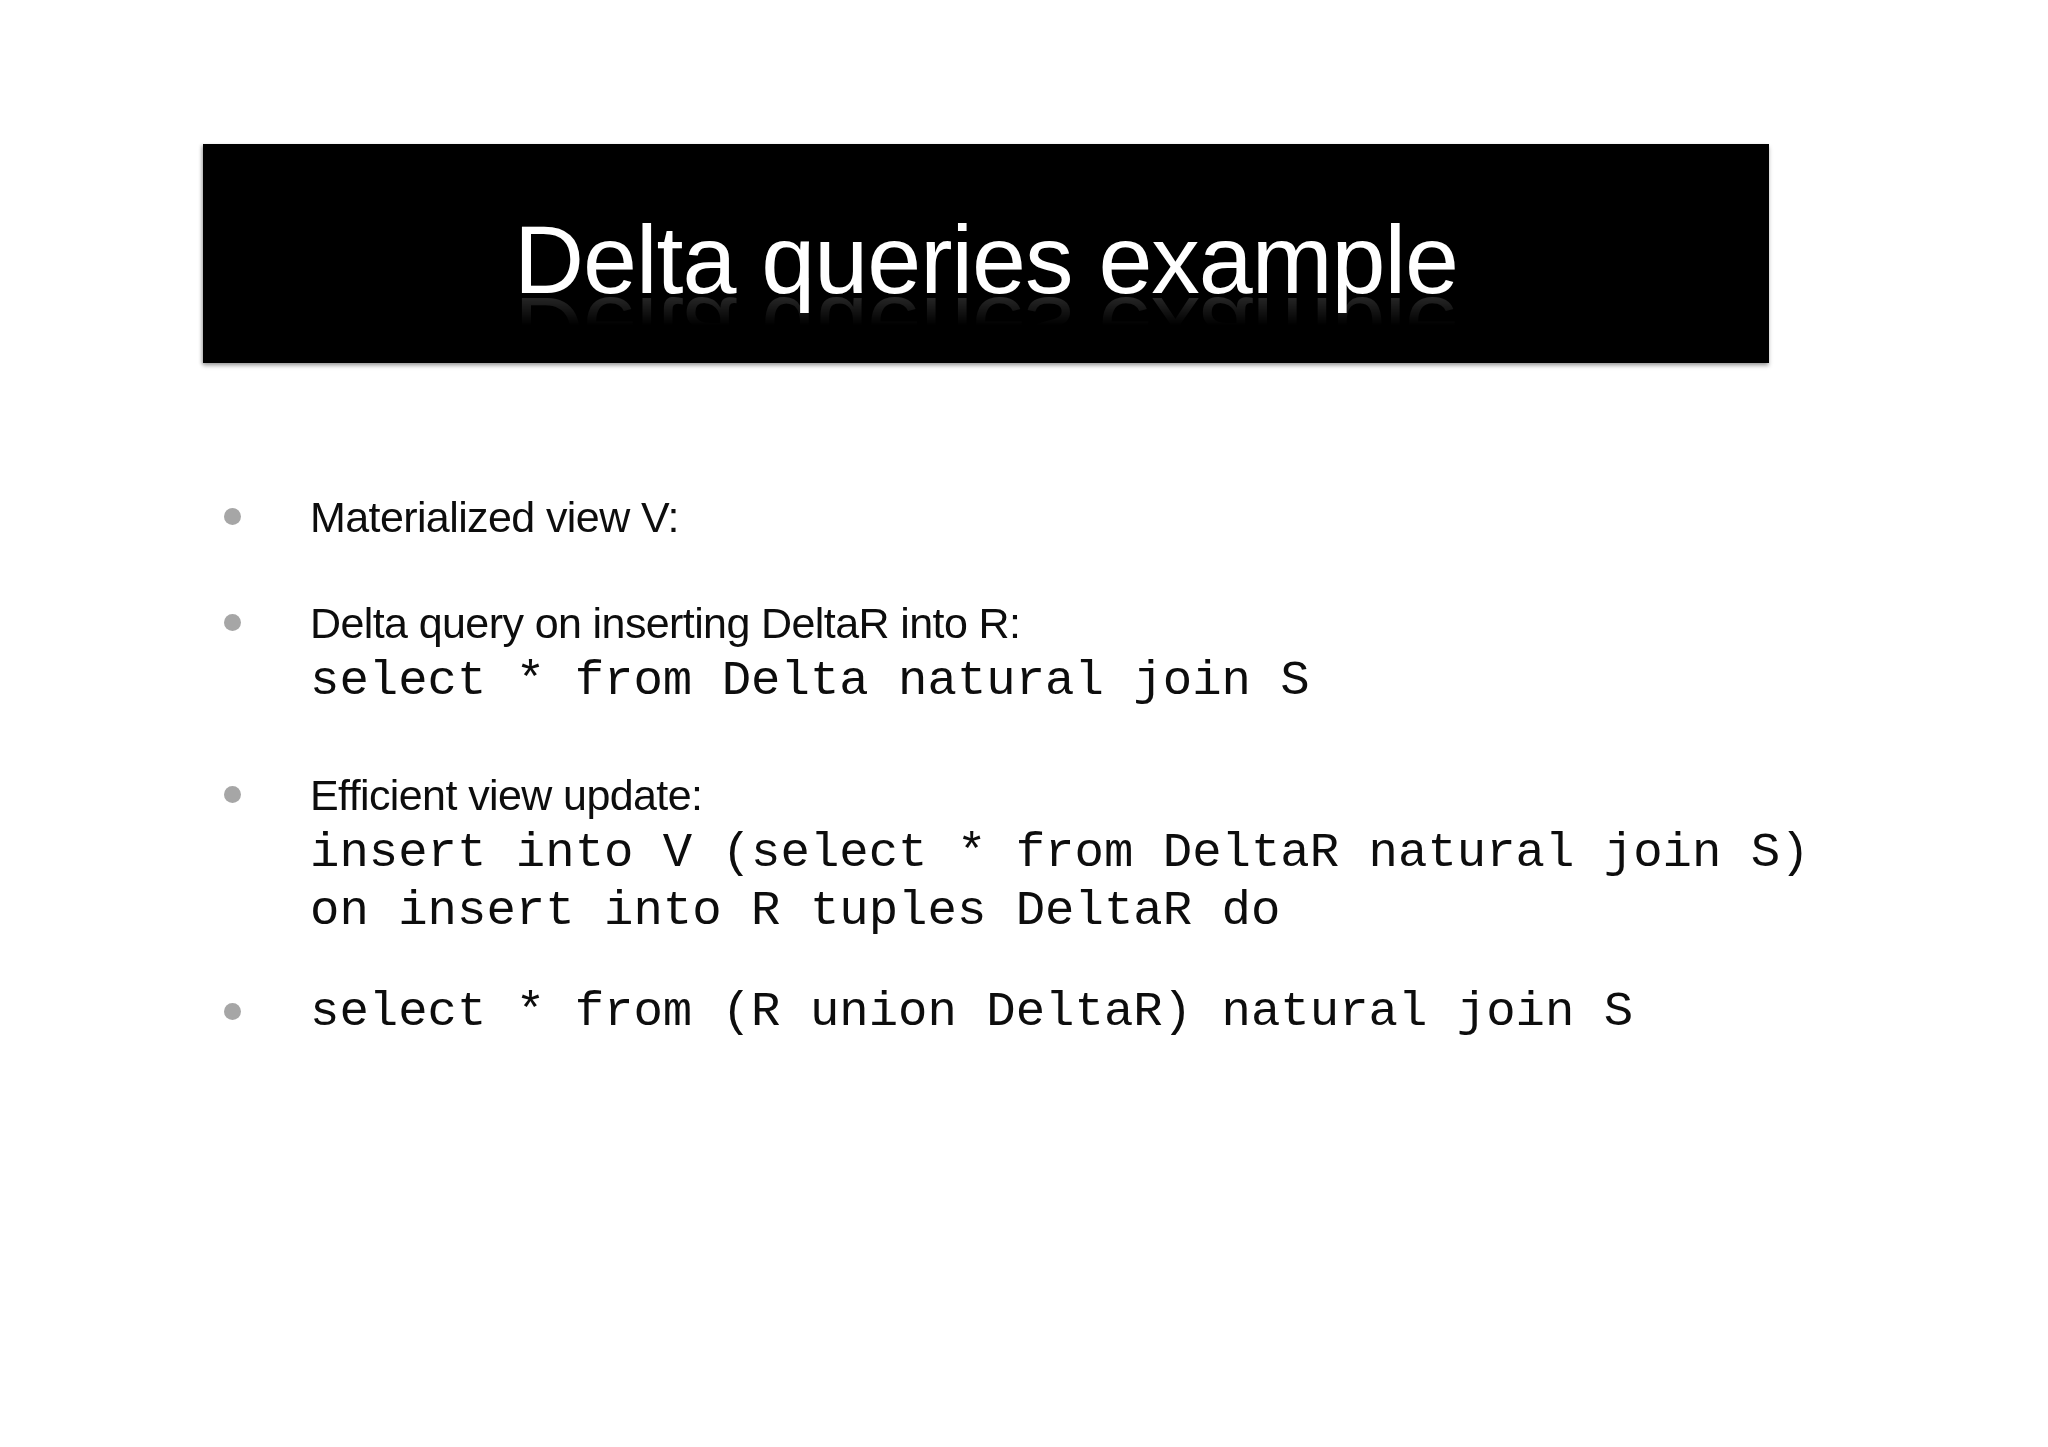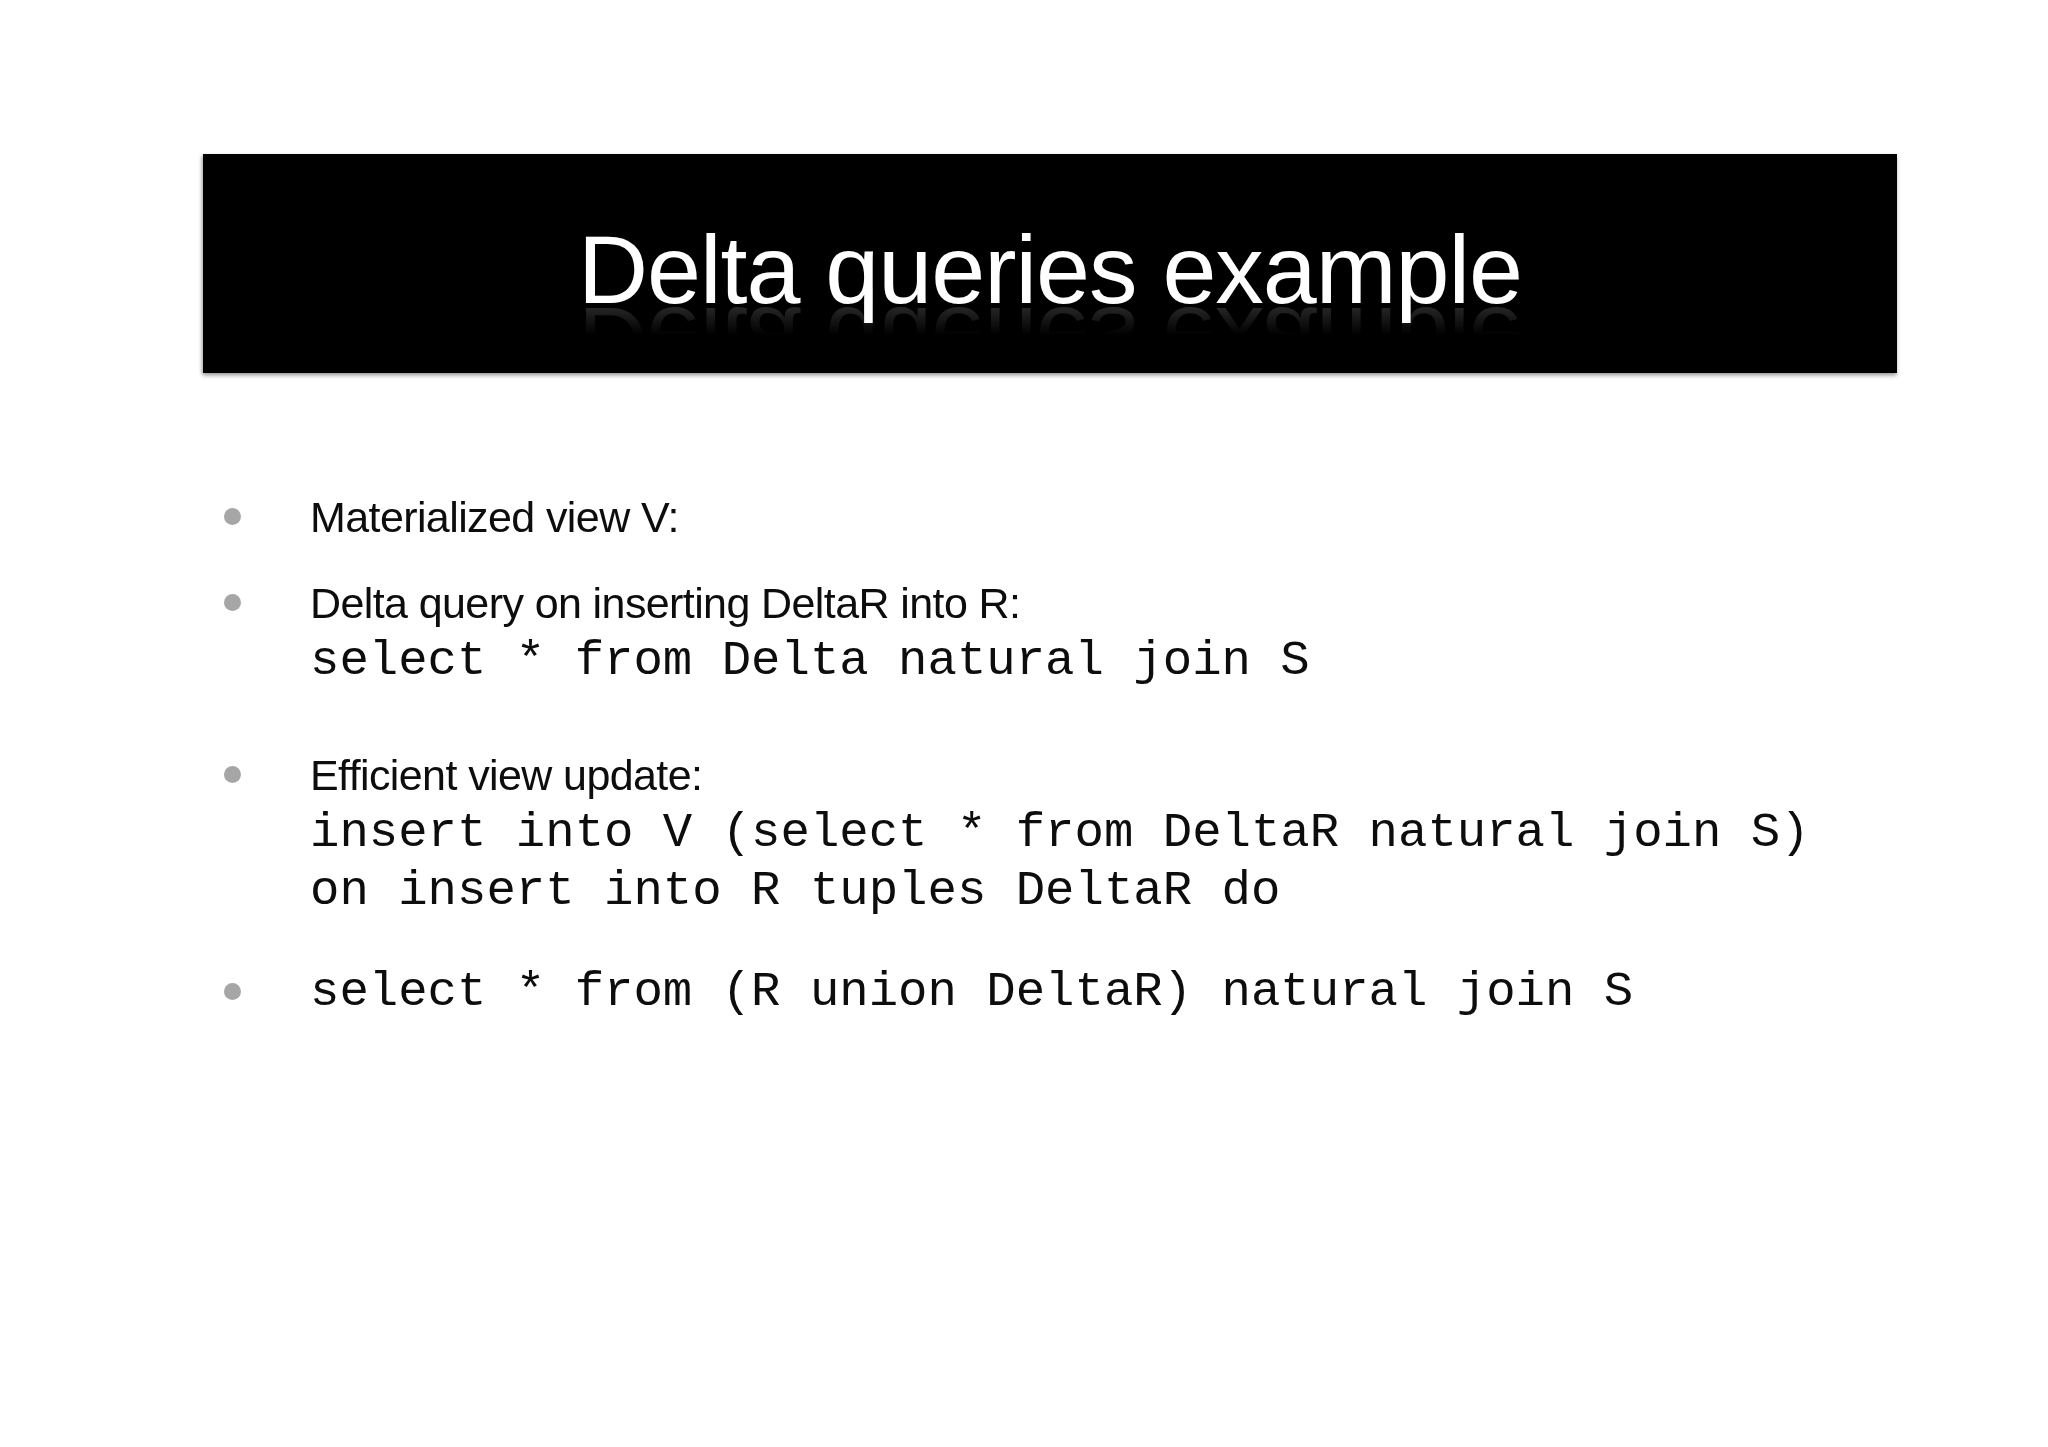--- a/index.html
+++ b/index.html
@@ -15,22 +15,22 @@
     position: relative;
     width: 2048px;
     height: 1447px;
     background: var(--bg);
     overflow: hidden;
     font-family: "Liberation Sans", sans-serif;
   }
   .title-bar {
     position: absolute;
     left: 203px;
-    top: 154px;
-    width: 1694px;
+    top: 144px;
+    width: 1566px;
     height: 219px;
     background: var(--bar);
     box-shadow: 0 3px 4px rgba(0,0,0,0.28), -2px 1px 3px rgba(0,0,0,0.18);
     display: flex;
     align-items: center;
     justify-content: center;
   }
   .title-text {
     color: var(--title-text);
     font-size: 97px;
@@ -42,21 +42,21 @@
     white-space: nowrap;
   }
   .content {
     position: absolute;
     left: 310px;
     top: 488px;
   }
   .bullet {
     position: relative;
   }
-  .bullet.b1 { margin-bottom: 28px; }
+  .bullet.b1 { margin-bottom: 48px; }
   .bullet.b2 { margin-bottom: 56px; }
   .bullet.b3 { margin-bottom: 43px; }
   .dot {
     position: absolute;
     left: -86px;
     top: 20px;
     width: 17px;
     height: 17px;
     border-radius: 50%;
     background: var(--dot);

